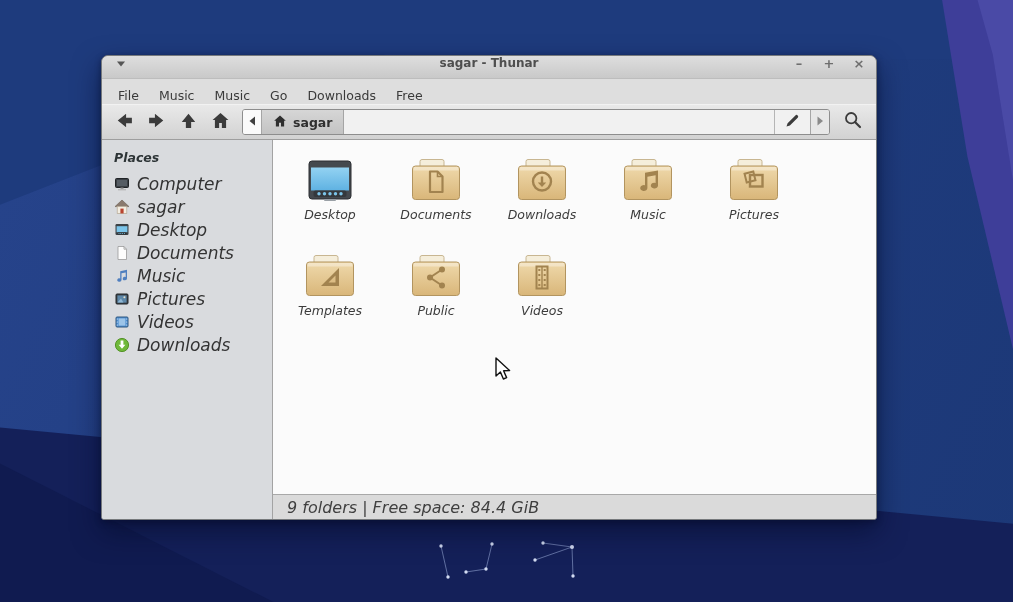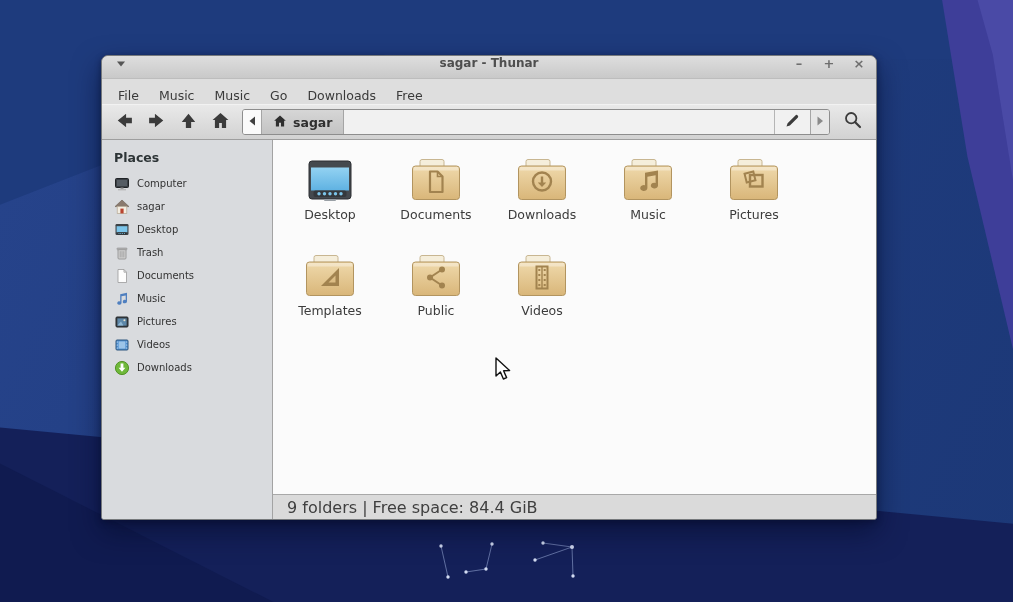--- a/index.html
+++ b/index.html
@@ -67,26 +67,26 @@
   .pb-current { display:flex; align-items:center; gap:6px; padding:0 11px;
                 background:linear-gradient(#d6d6d6,#c3c3c3); border-right:1px solid #a5a5a5;
                 font-size:12.5px; font-weight:bold; color:#2f2f2f; }
   .pb-fill { flex:1; background:#f1f1f1; }
   .pb-edit { width:36px; display:flex; align-items:center; justify-content:center;
              background:#f1f1f1; border-left:1px solid #b5b5b5; }
   .pb-chevron-right { width:19px; display:flex; align-items:center; justify-content:center;
                       background:#e7e7e7; border-left:1px solid #a5a5a5; }
   .search-btn { width:30px; height:28px; display:flex; align-items:center; justify-content:center; }
 
-  .content { flex:1; display:flex; min-height:0; }
+  .content { flex:1; display:flex; min-height:0;font-style:italic; }
   .sidebar { width:171px; flex:0 0 171px; background:#d9dbde; border-right:1px solid #a3a3a3;
              padding-top:8px; overflow:hidden; }
   .places-header { font-size:12.5px; font-weight:bold; color:#2d3436; padding:2px 12px 7px; }
   .side-item { height:23px; display:flex; align-items:center; gap:7px; padding-left:12px;
-               font-size:10px; color:#333; }
+               font-size:17px; color:#333; }
   .side-item .s-icon { width:16px; height:16px; flex:0 0 16px; display:flex; }
 
   .rightcol { flex:1; display:flex; flex-direction:column; min-width:0; }
   .fileview { flex:1; background:#fbfbfb; padding:12px 0 0 4px;
               display:grid; grid-template-columns:repeat(5,106px);
               grid-auto-rows:96px; justify-items:center; align-content:start; position:relative; }
   .file-item { width:100px; display:flex; flex-direction:column; align-items:center; padding-top:6px; }
   .file-icon { width:52px; height:44px; display:flex; }
   .file-label { margin-top:5px; font-size:12.5px; color:#3c3c3c; white-space:nowrap; }
 
@@ -244,32 +244,20 @@
                 <circle cx="6.8" cy="11.5" r="0.55" fill="#7cc5ea"></circle>
                 <circle cx="8.6" cy="11.5" r="0.55" fill="#7cc5ea"></circle>
                 <circle cx="10.4" cy="11.5" r="0.55" fill="#7cc5ea"></circle>
               </svg>
             </span>
             <span>Desktop</span>
           </div>
           <div class="side-item">
             <span class="s-icon">
               <svg width="16" height="16" viewBox="0 0 16 16">
-                <rect x="4" y="4.4" width="8" height="9.6" rx="1" fill="#cfcfcf" stroke="#8e8e8e" stroke-width="0.8"></rect>
-                <rect x="2.9" y="3" width="10.2" height="1.8" rx="0.8" fill="#b3b3b3" stroke="#8e8e8e" stroke-width="0.6"></rect>
-                <line x1="6.2" y1="6.2" x2="6.2" y2="12.4" stroke="#9a9a9a" stroke-width="0.8"></line>
-                <line x1="8" y1="6.2" x2="8" y2="12.4" stroke="#9a9a9a" stroke-width="0.8"></line>
-                <line x1="9.8" y1="6.2" x2="9.8" y2="12.4" stroke="#9a9a9a" stroke-width="0.8"></line>
-              </svg>
-            </span>
-            <span>Trash</span>
-          </div>
-          <div class="side-item">
-            <span class="s-icon">
-              <svg width="16" height="16" viewBox="0 0 16 16">
                 <path d="M4 1.5 h6 l2.5 2.7 v10.3 h-8.5 Z" fill="#fdfdfd" stroke="#9a9a9a" stroke-width="0.8"></path>
                 <path d="M10 1.5 v2.7 h2.5" fill="none" stroke="#9a9a9a" stroke-width="0.8"></path>
               </svg>
             </span>
             <span>Documents</span>
           </div>
           <div class="side-item">
             <span class="s-icon">
               <svg width="16" height="16" viewBox="0 0 16 16">
                 <path d="M6.2 3.2 L13 1.8 V10.6 a2.1 1.7 0 1 1-1.3-1.6 V4.4 L7.5 5.3 V12 a2.1 1.7 0 1 1-1.3-1.6 Z" fill="#4f7fbf"></path>

